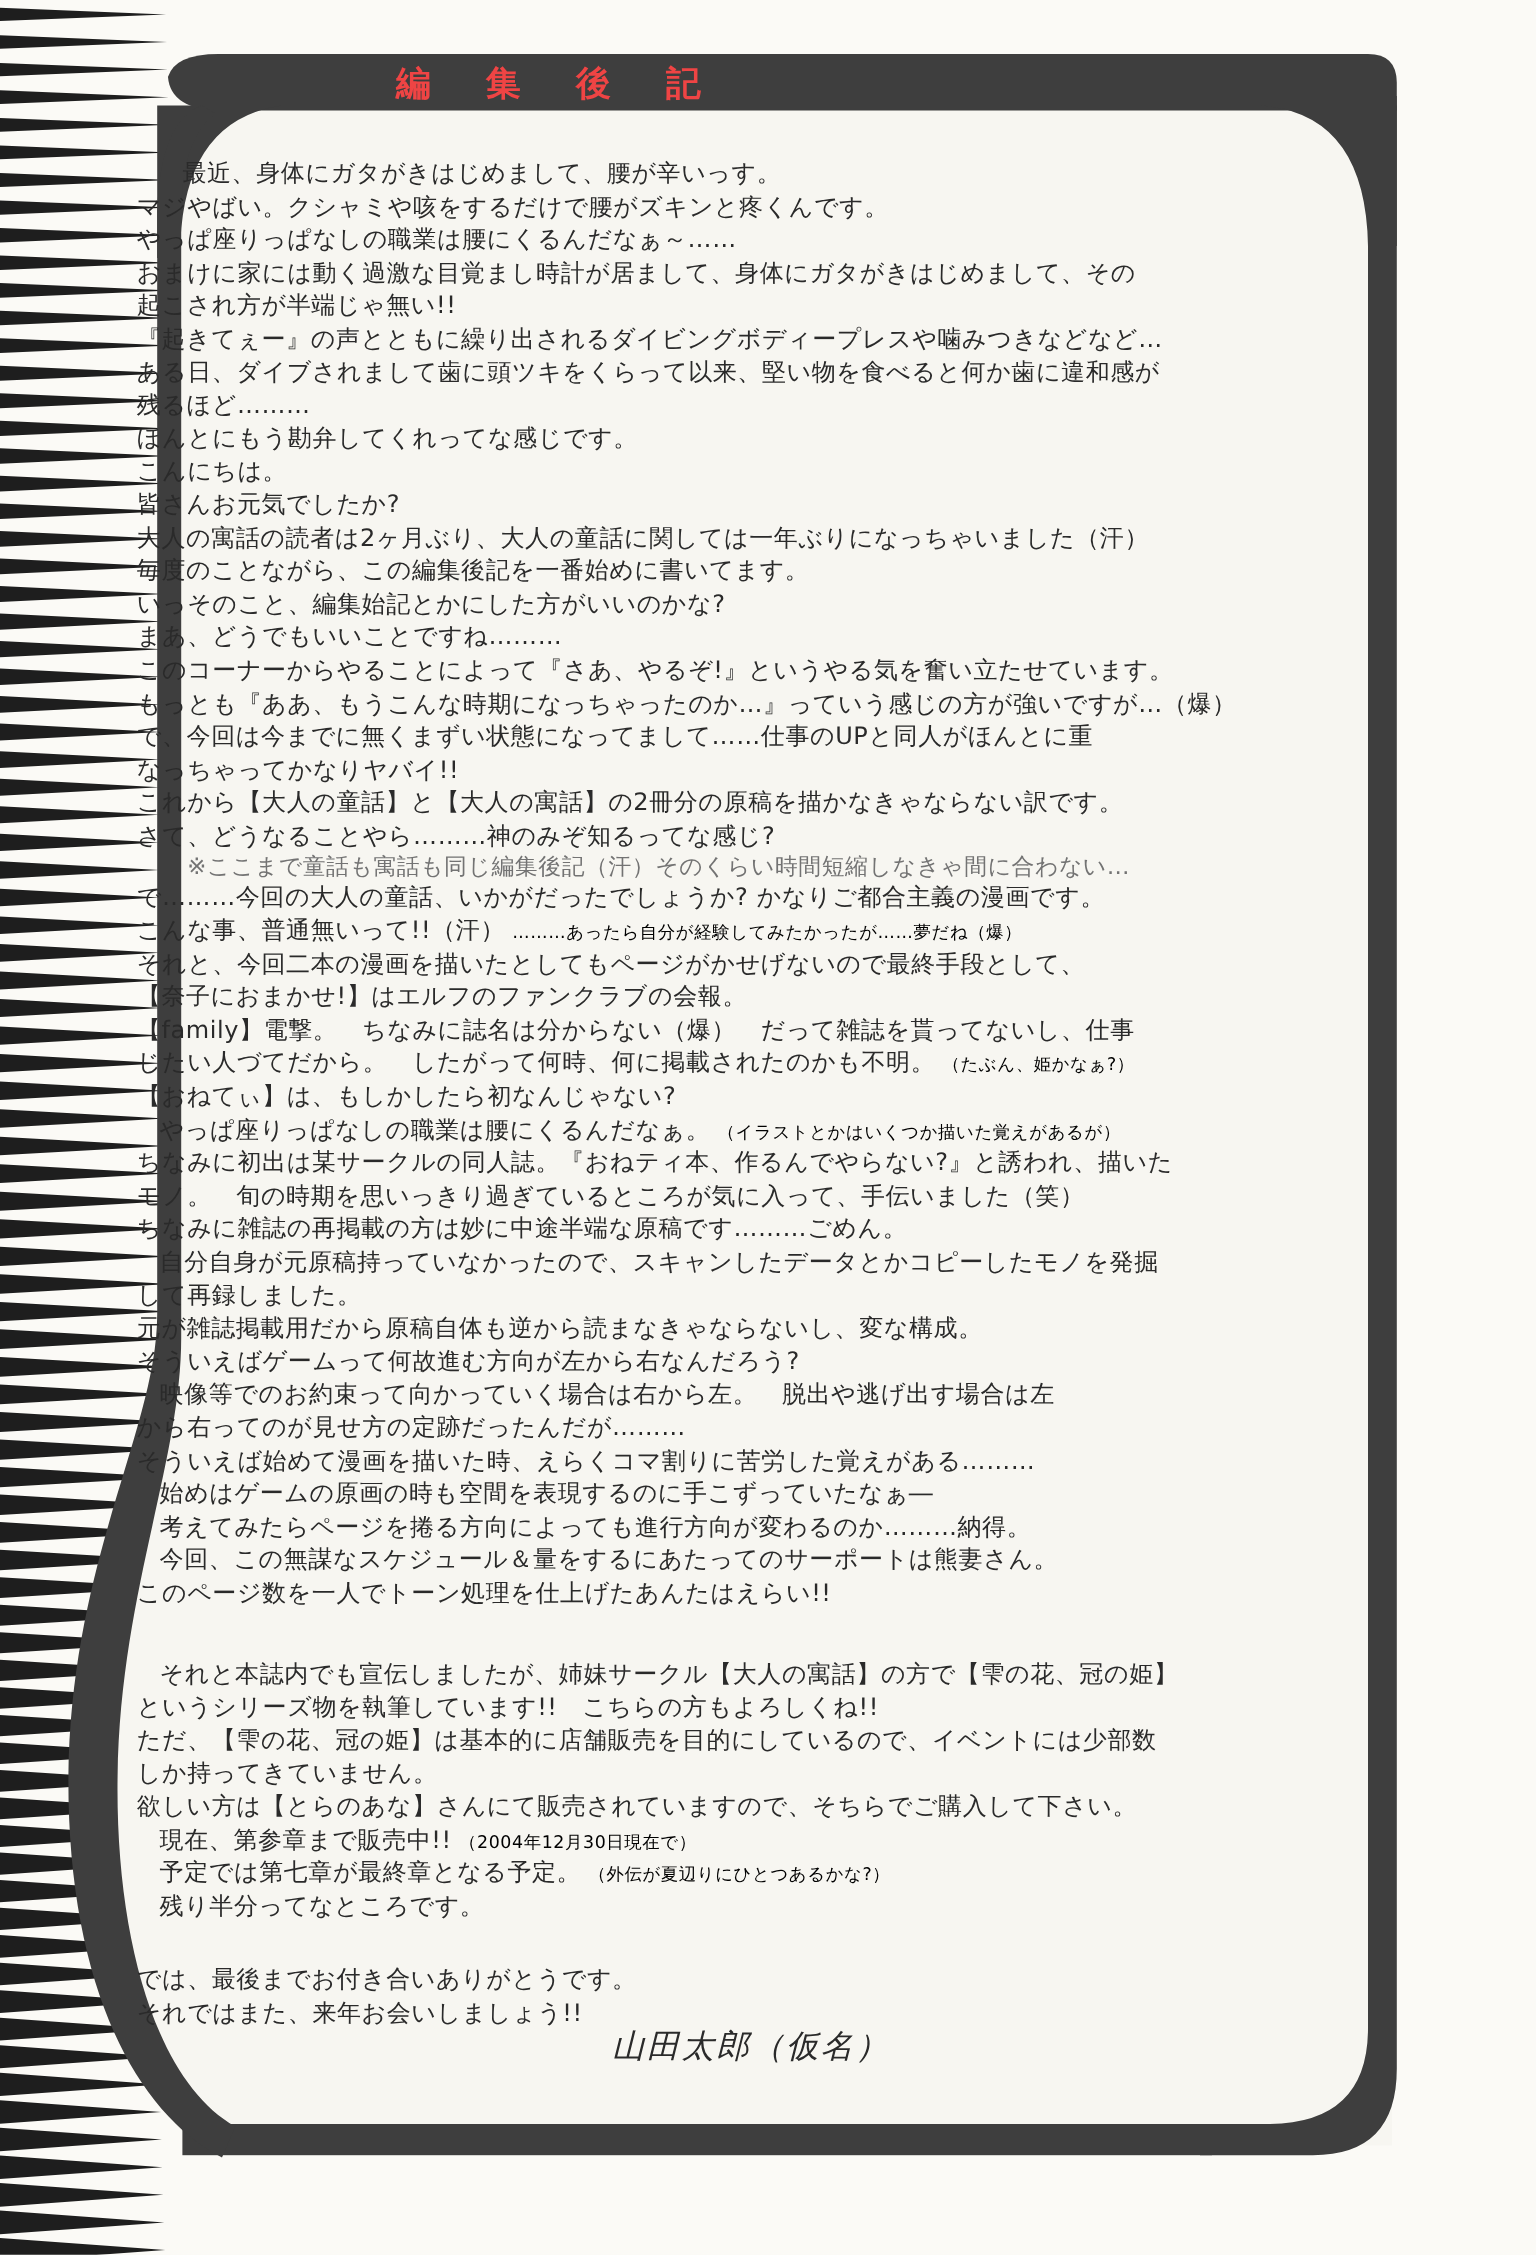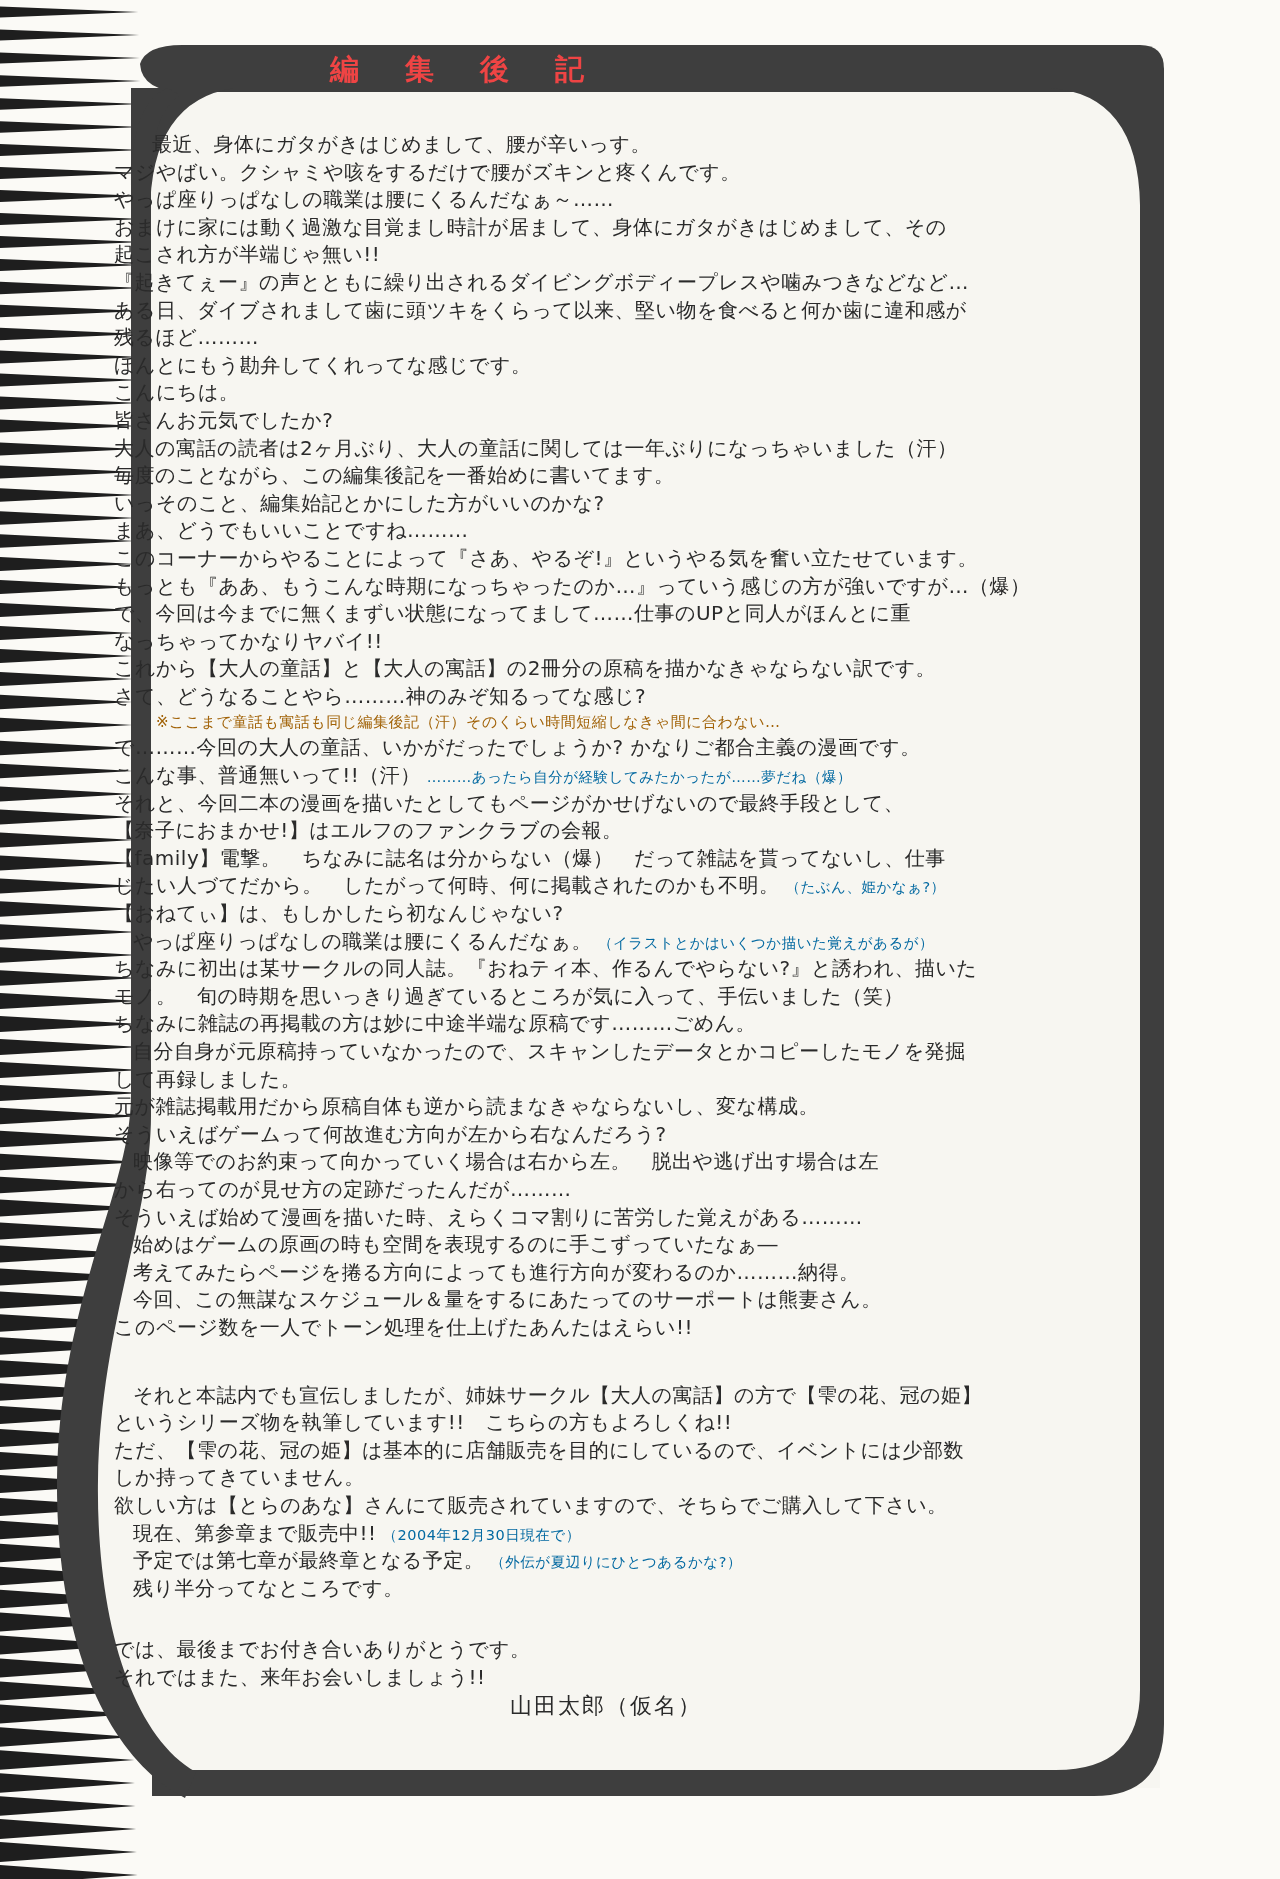--- a/index.html
+++ b/index.html
@@ -21,26 +21,26 @@
     font-weight:bold;font-size:29px;color:#ef4444;
     letter-spacing:46px;white-space:nowrap;
   }
   .text-block{
     position:absolute;left:114px;top:103px;width:985px;
   }
   .line{
     font-size:20px;line-height:27.6px;height:27.6px;
     white-space:nowrap;letter-spacing:0.5px;
   }
-  .line.small{font-size:15px;line-height:24px;height:24px;padding-left:42px;color:#a16207;}
-  .line .sfx{font-size:14.5px;color:#0369a1;margin-left:6px;}
+  .line.small{font-size:19px;line-height:24px;height:24px;padding-left:42px;color:#737373;}
+  .line .sfx{font-size:14.5px;color:#000000;margin-left:6px;}
   .spacer{width:100%;}
   .signature{
-    font-size:22px;line-height:30px;padding-left:396px;
-    letter-spacing:2px;white-space:nowrap;
+    font-size:27px;line-height:30px;padding-left:396px;
+    letter-spacing:2px;white-space:nowrap;font-style:italic;
   }
 </style>
 </head>
 <body>
 
 <svg id="stripes" viewBox="0 0 160 1879" preserveAspectRatio="none" aria-hidden="true">
     <path d="M0 6.5 L138.4 12 L0 17.5 Z"></path>
     <path d="M0 29.4 L139.2 35 L0 40.6 Z"></path>
     <path d="M0 52.4 L139.9 58 L0 63.6 Z"></path>
     <path d="M0 75.3 L140.6 81 L0 86.7 Z"></path>

